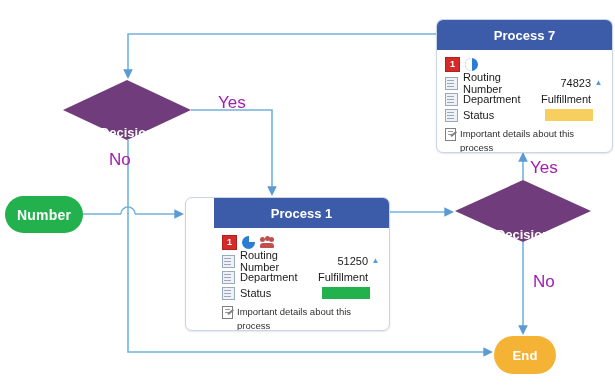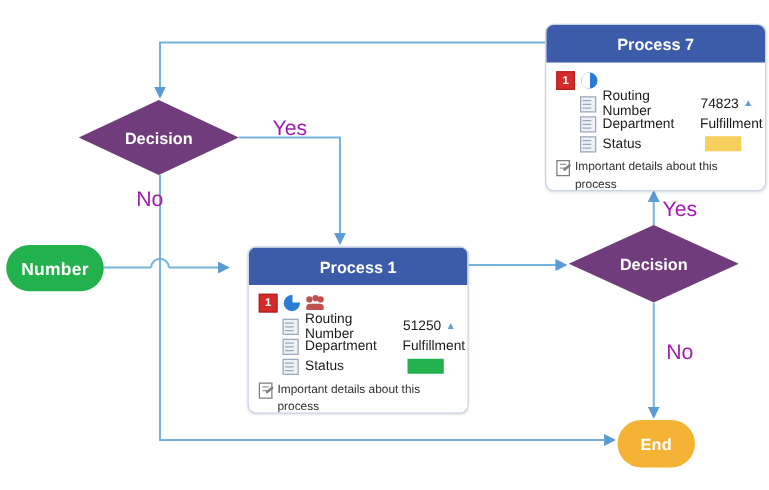--- a/index.html
+++ b/index.html
@@ -50,21 +50,21 @@
     left: 494px; top: 336px;
     width: 62px; height: 38px;
     background: #F5B335;
     font-size: 13px;
   }
 
   
   .decision {
     position: absolute;
     display: flex;
-    align-items: center;
+    align-items: flex-end;
     justify-content: center;
   }
   .decision .diamond-shape {
     position: absolute;
     left: 0; top: 0;
     width: 100%;
     height: 100%;
     background: #713C7C;
     clip-path: polygon(50% 0%, 100% 50%, 50% 100%, 0% 50%);
   }
@@ -98,21 +98,21 @@
 
   
   .process-card {
     position: absolute;
     background: #ffffff;
     border: 1px solid #c9d4e6;
     border-radius: 7px;
     box-shadow: 0 1px 2px rgba(0,0,0,0.10);
     overflow: hidden;
   }
-  #process-1 { left: 198px; top: 197px; width: 175px; height: 132px; }
+  #process-1 { left: 185px; top: 197px; width: 175px; height: 132px; padding-left: 28px; }
   #process-2 { left: 436px; top: 19px; width: 175px; height: 132px; }
 
   .card-header {
     height: 30px;
     background: #3C5BA9;
     display: flex;
     align-items: center;
     justify-content: center;
     color: #ffffff;
     font-weight: bold;
@@ -190,21 +190,20 @@
     border-radius: 3px 3px 1px 1px;
   }
 
   
   .field-row {
     display: flex;
     align-items: center;
     height: 16px;
     font-size: 11px;
     color: #1a1a1a;
-    margin-left: 19px;
   }
   .grid-icon {
     flex: 0 0 auto;
     width: 11px; height: 11px;
     border: 1px solid #9aa9bd;
     background: #eef2f7;
     margin-right: 5px;
     position: relative;
   }
   .grid-icon::before {

